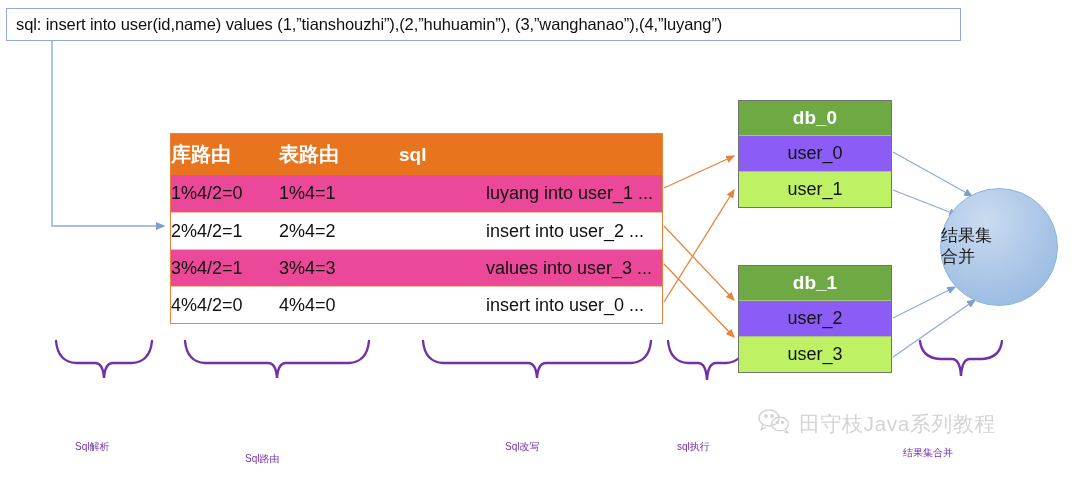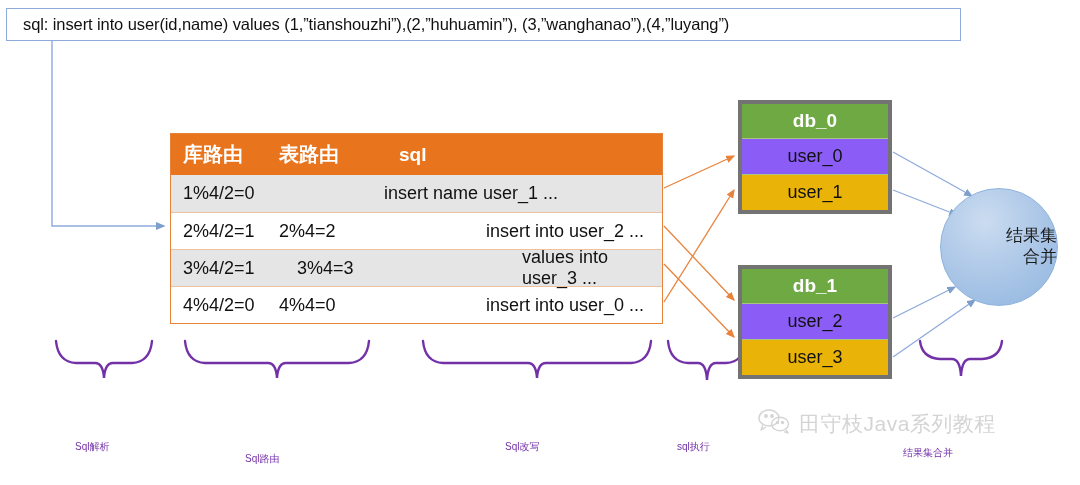--- a/index.html
+++ b/index.html
@@ -28,21 +28,21 @@
     position: absolute;
     left: 6px;
     top: 8px;
     width: 955px;
     height: 33px;
     border: 1px solid #8FAADC;
     background: #ffffff;
     box-sizing: border-box;
     display: flex;
     align-items: center;
-    padding-left: 16px;
+    padding-left: 9px;
   }
   #sql-box .sql-text {
     font-size: 16.5px;
     letter-spacing: -0.1px;
     white-space: nowrap;
     color: #111111;
   }
 
   
   #route-table {
@@ -59,38 +59,38 @@
     height: 37px;
     align-items: center;
     box-sizing: border-box;
   }
   #route-table .thead {
     background: #E8741E;
     color: #ffffff;
     font-weight: bold;
     height: 41px;
   }
-  #route-table .trow.odd { background: #e5e5e5; gap: 18px; }
+  #route-table .trow.odd { background: #ec4899; }
   #route-table .trow.even { background: #ffffff; }
   #route-table .trow.odd + .trow.even,
   #route-table .trow.even + .trow.odd { border-top: 1px solid #F0C0A2; }
-  #route-table .c1 { width: 108px; padding-left: 12px; box-sizing: border-box; }
+  #route-table .c1 { width: 108px; box-sizing: border-box; }
   #route-table .c2 { width: 120px; box-sizing: border-box; }
   #route-table .c3 { flex: 1; box-sizing: border-box; }
   #route-table .thead .c1,
   #route-table .thead .c2 { font-size: 20px; }
   #route-table .thead .c3 { font-size: 19px; text-align: left; padding-right: 30px; }
   #route-table .tbody-cell { font-size: 18px; color: #111111; }
   #route-table .trow .c3.tbody-cell { padding-left: 87px; }
 
   
   .db-box {
     position: absolute;
     width: 154px;
-    border: 4px solid #737373;
+    border: 1px solid #737373;
     box-sizing: border-box;
     background: #ffffff;
   }
   .db-box .db-head {
     height: 34px;
     background: #6EA943;
     color: #ffffff;
     font-weight: bold;
     font-size: 19px;
     display: flex;
@@ -102,39 +102,39 @@
     height: 36px;
     display: flex;
     align-items: center;
     justify-content: center;
     font-size: 18px;
     color: #111111;
     box-sizing: border-box;
     border-top: 1px solid #A9C47F;
   }
   .db-box .db-row.shade { background: #8b5cf6; }
-  .db-box .db-row.plain { background: #eab308; }
+  .db-box .db-row.plain { background: #bef264; }
 
   #db-0 { left: 738px; top: 100px; }
   #db-1 { left: 738px; top: 265px; }
 
   
   #result-circle {
     position: absolute;
     left: 940px;
     top: 188px;
     width: 118px;
     height: 118px;
     border-radius: 50%;
     background: radial-gradient(circle at 38% 28%, #CBDCF0 0%, #AFC9E8 45%, #8FB4DF 100%);
     border: 1px solid #8FB4DF;
     box-sizing: border-box;
     display: flex;
     flex-direction: column;
-    align-items: flex-end;
+    align-items: flex-start;
     justify-content: center;
     line-height: 1.22;
     font-size: 17px;
     color: #1a1a1a;
   }
 
   
   .stage-label {
     position: absolute;
     color: #7331A8;
@@ -232,21 +232,22 @@
 
   <div id="route-table">
     <div class="trow thead">
       <div class="c1">库路由</div>
       <div class="c2">表路由</div>
       <div class="c3">sql</div>
     </div>
 
     <div class="trow odd">
       <div class="c1 tbody-cell">1%4/2=0</div>
-      <div class="c3 tbody-cell">insert name user_1 ...</div>
+      <div class="c2 tbody-cell">1%4=1</div>
+      <div class="c3 tbody-cell">luyang into user_1 ...</div>
     </div>
 
     <div class="trow even">
       <div class="c1 tbody-cell">2%4/2=1</div>
       <div class="c2 tbody-cell">2%4=2</div>
       <div class="c3 tbody-cell">insert into user_2 ...</div>
     </div>
 
     <div class="trow odd">
       <div class="c1 tbody-cell">3%4/2=1</div>

